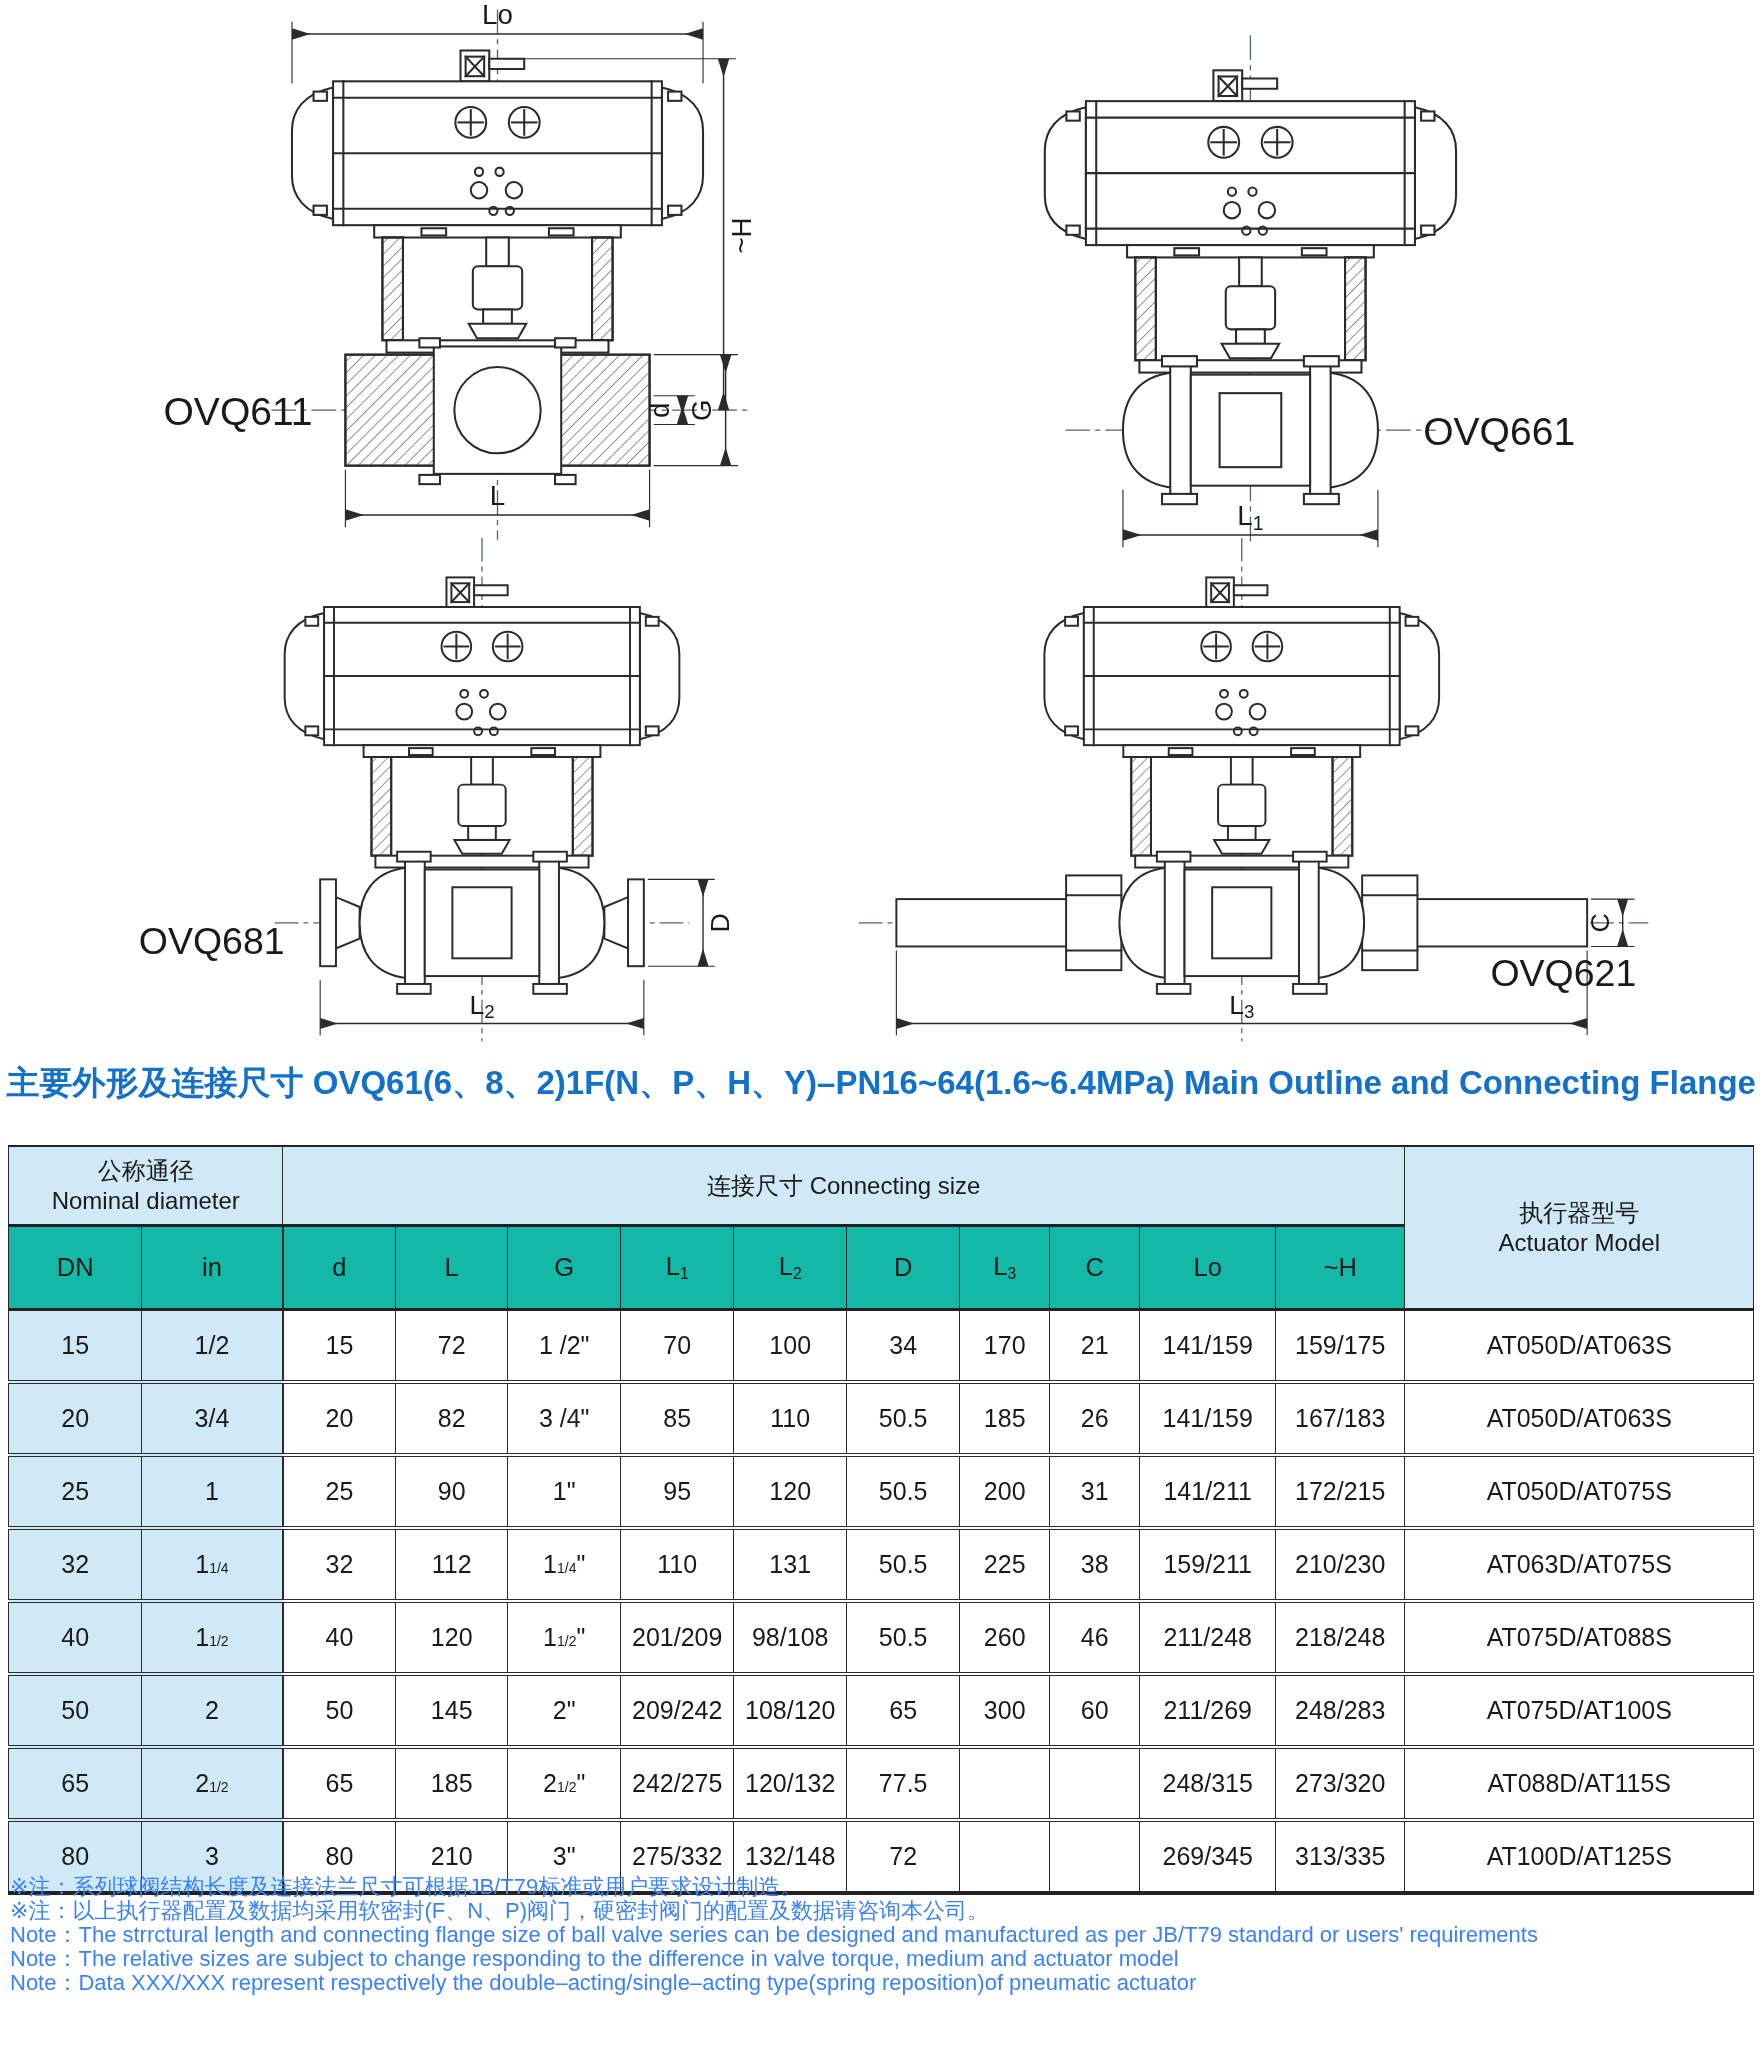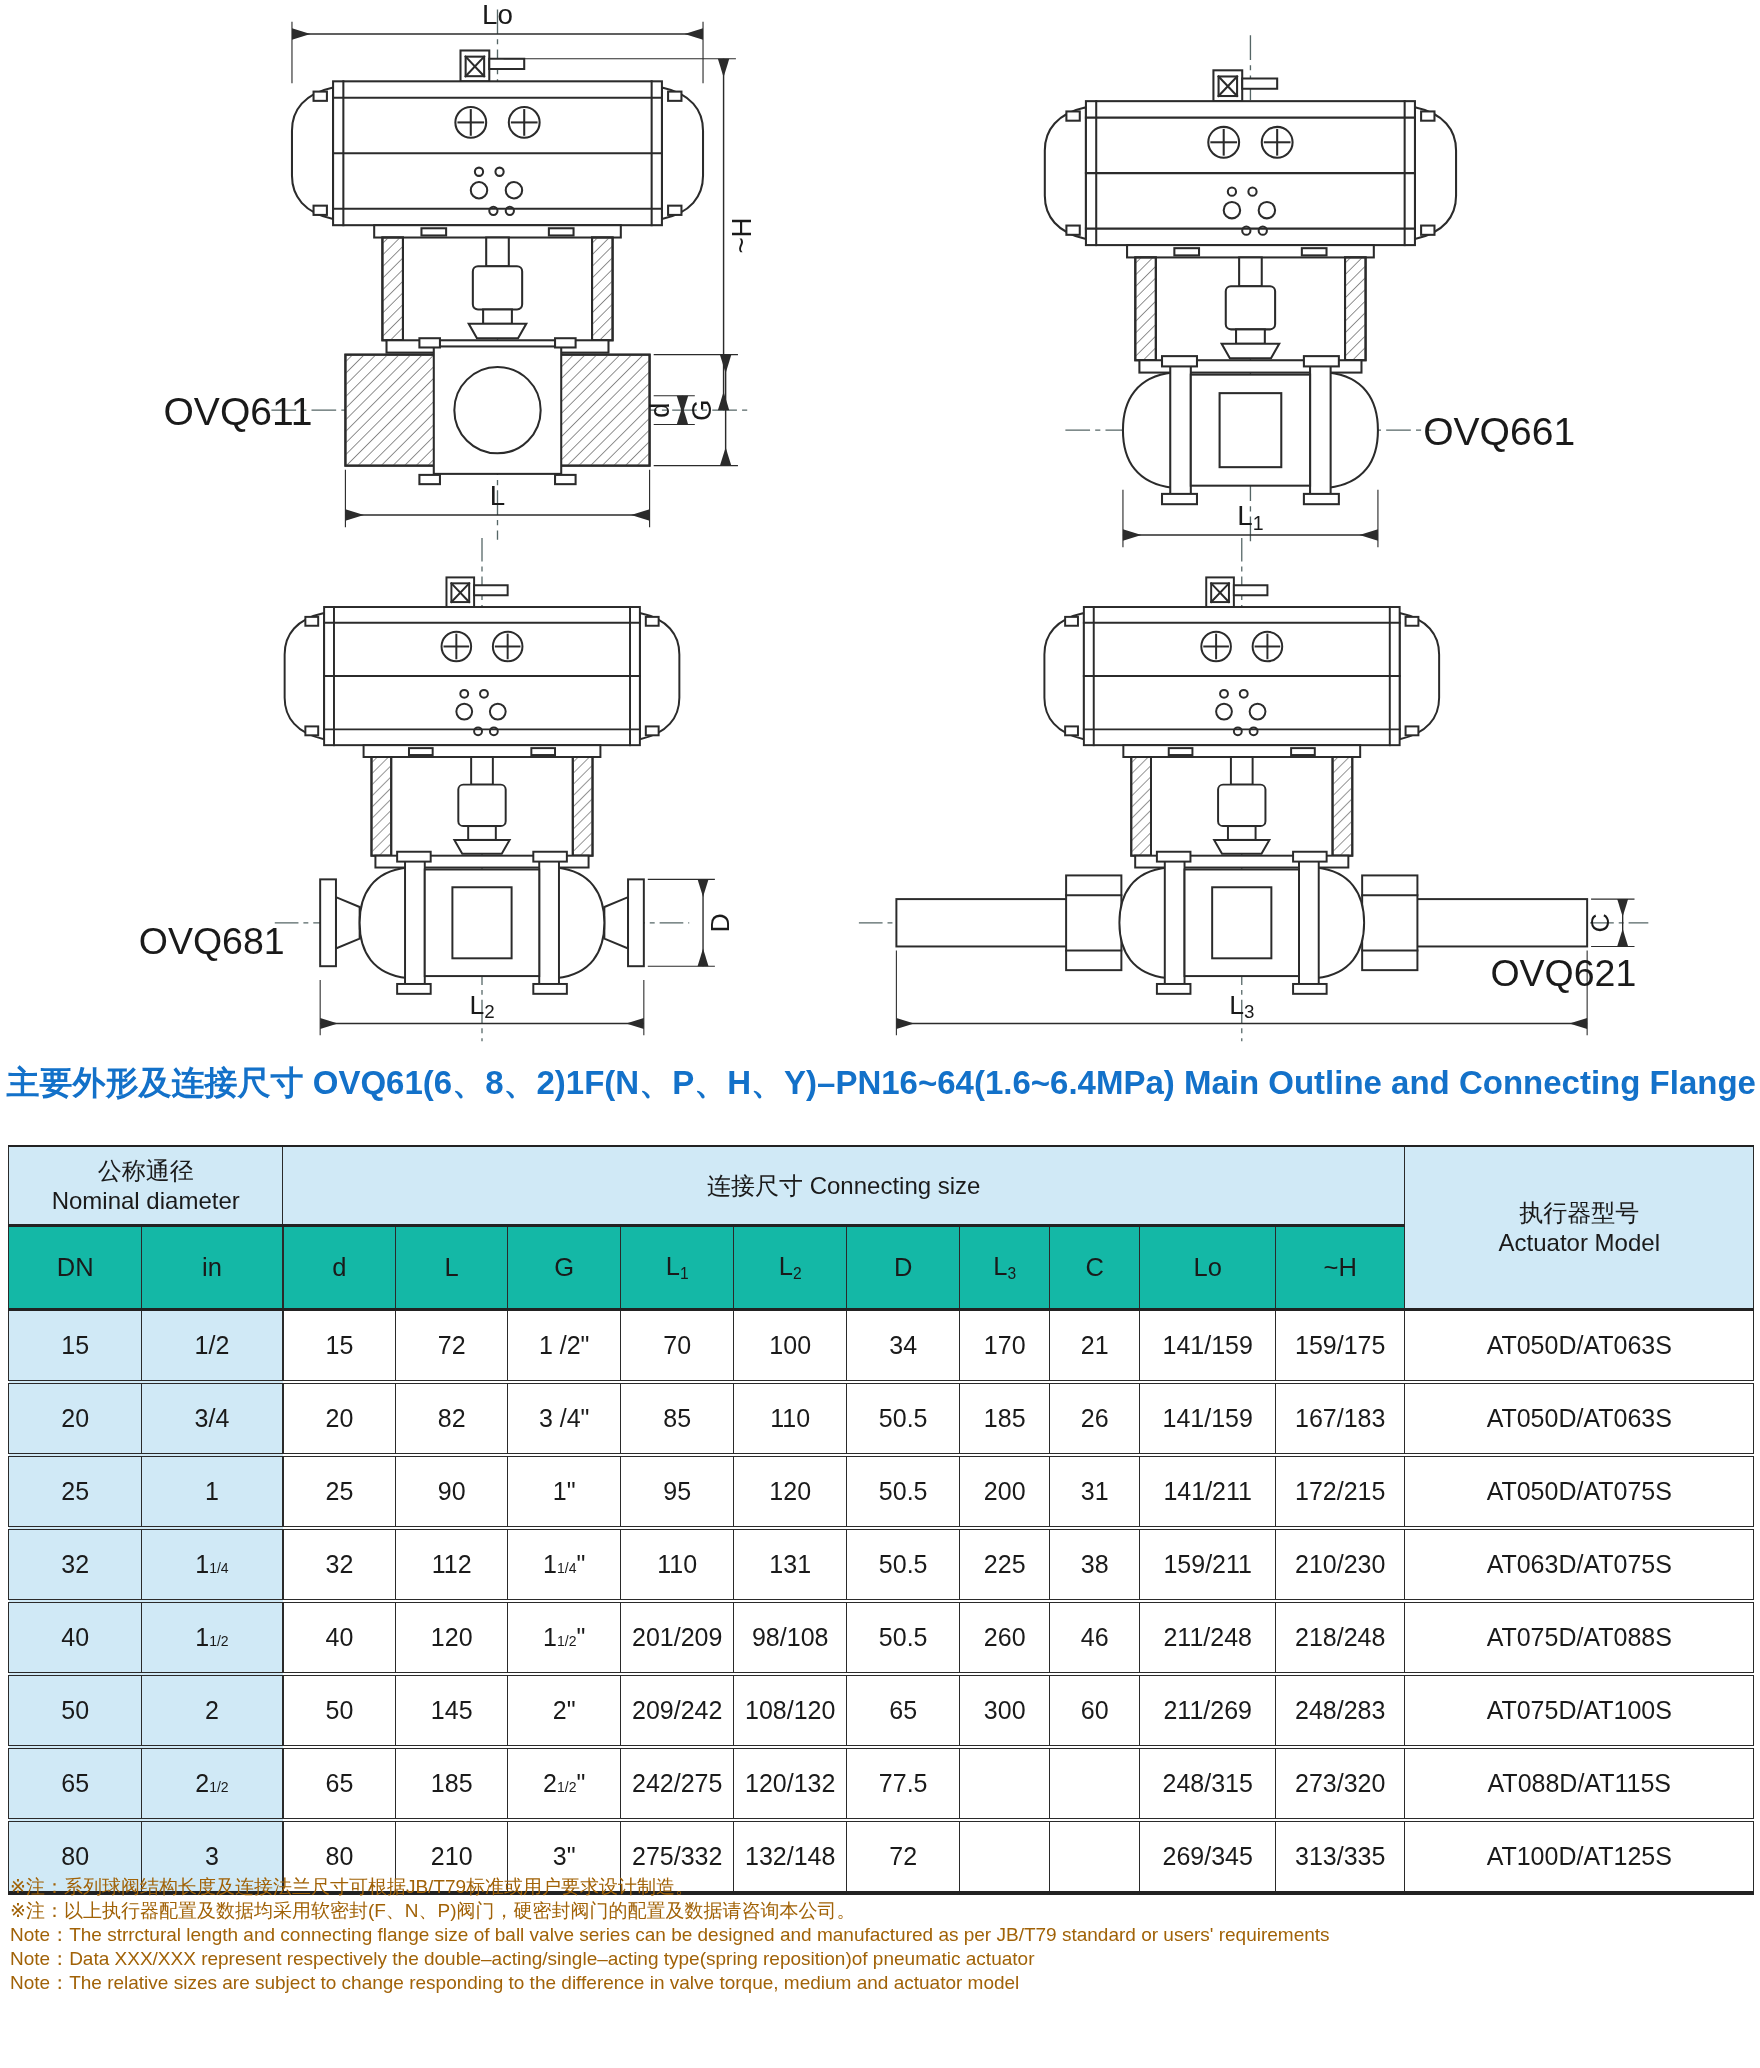--- a/index.html
+++ b/index.html
@@ -29,21 +29,21 @@
   th.band{background:#d0e9f6;font-size:24px;height:77px;border-bottom:3.3px solid #222;line-height:1.25;}
   th.subh{background:#14b8a6;font-size:25.5px;height:81px;border-bottom:3.3px solid #222;}
   tbody td{font-size:25px;height:69px;background:#ffffff;}
   tbody td.blue{background:#d0e9f6;}
   tbody tr + tr td{border-top:4.1px double #2a2a2a;}
   td.thick,th.thick{border-left:2.5px solid #2a2a2a !important;}
   .frac{font-size:14px;}
   .subn{font-size:15.6px;vertical-align:-4.1px;}
   
   .notes{position:absolute;top:1875px;left:10px;width:1744px;}
-  .note-line{font-size:19px;line-height:24px;color:#a16207;}
+  .note-line{font-size:22px;line-height:24px;color:#3b82f6;}
 </style>
 </head>
 <body>
 
 <div class="drawings">
 
   <svg style="left:107px;top:4.1px" width="781" height="540" viewBox="-380 -75 760 525">
     <defs>
       <pattern id="hx" patternUnits="userSpaceOnUse" width="8" height="8" patternTransform="rotate(45)">
         <line x1="0" y1="0" x2="0" y2="8" stroke="#666" stroke-width="1.4"></line>
@@ -389,16 +389,16 @@
           <td>AT100D/AT125S</td>
         </tr>
       </tbody>
   </table>
 </div>
 
 <div class="notes">
   <div class="note-line">※注：系列球阀结构长度及连接法兰尺寸可根据JB/T79标准或用户要求设计制造。</div>
   <div class="note-line">※注：以上执行器配置及数据均采用软密封(F、N、P)阀门，硬密封阀门的配置及数据请咨询本公司。</div>
   <div class="note-line">Note：The strrctural length and connecting flange size of ball valve series can be designed and manufactured as per JB/T79 standard or users' requirements</div>
+  <div class="note-line">Note：The relative sizes are subject to change responding to the difference in valve torque, medium and actuator model</div>
   <div class="note-line">Note：Data XXX/XXX represent respectively the double–acting/single–acting type(spring reposition)of pneumatic actuator</div>
-  <div class="note-line">Note：The relative sizes are subject to change responding to the difference in valve torque, medium and actuator model</div>
 </div>
 
 
 </body></html>

